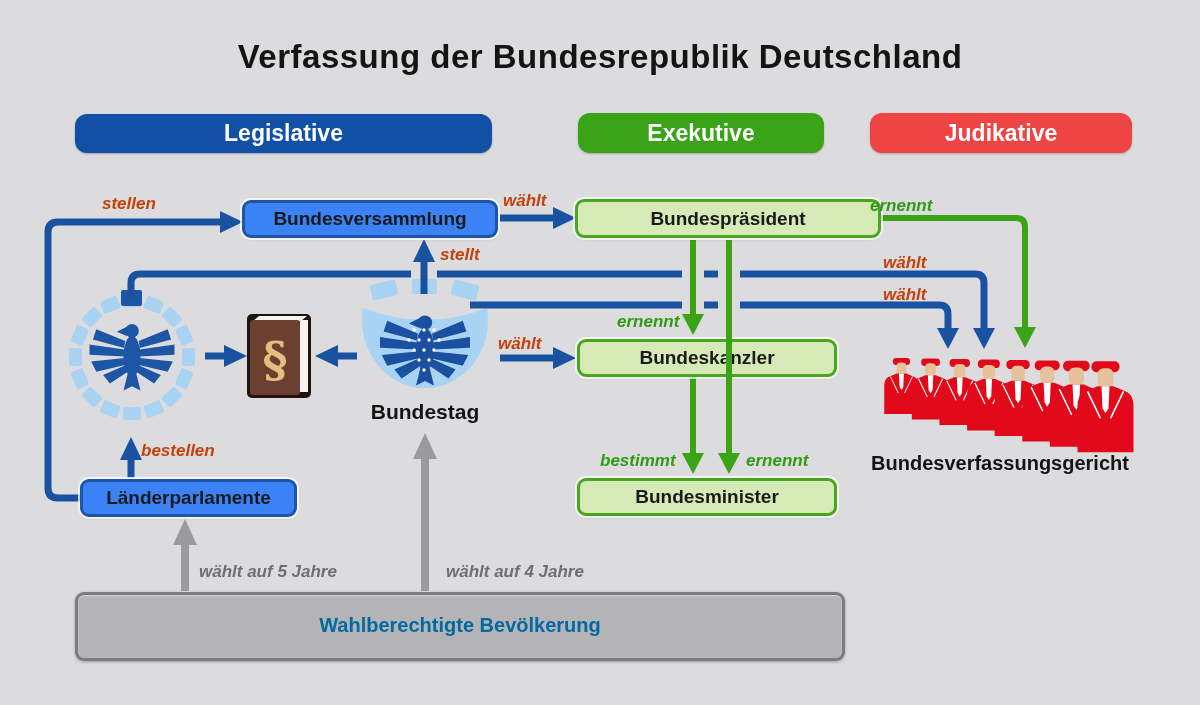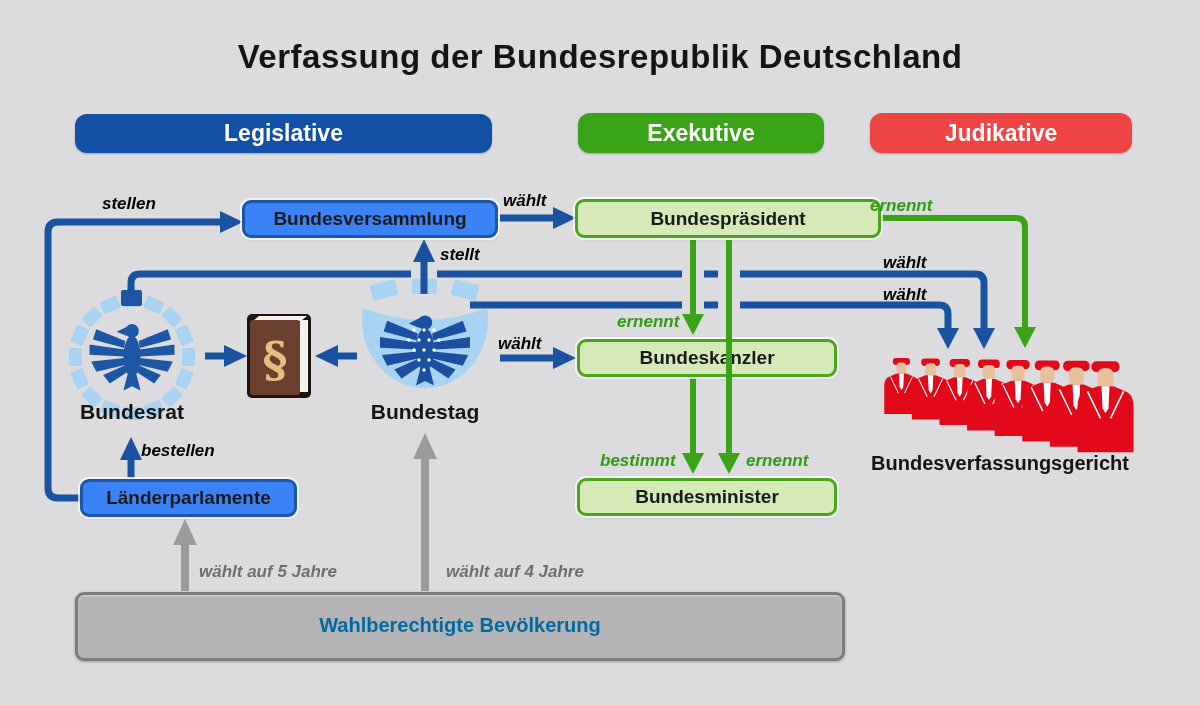--- a/index.html
+++ b/index.html
@@ -9,21 +9,21 @@
   #title{left:0;top:38px;width:1200px;text-align:center;font-size:33px;font-weight:bold;
          color:#141414;letter-spacing:.5px;}
   .hdr{display:flex;align-items:center;justify-content:center;border-radius:12px;
        color:#fff;font-size:23px;font-weight:bold;box-shadow:0 1px 2px rgba(0,0,0,.25);z-index:2;}
   .node{display:flex;align-items:center;justify-content:center;border-radius:9px;
         font-size:19px;font-weight:bold;color:#1a1a1a;z-index:2;
         box-shadow:0 0 0 2px rgba(255,255,255,.75),0 1px 3px rgba(0,0,0,.25);}
   .node.blue{background:#3b82f6;border:3px solid #1d56a5;}
   .node.green{background:#d5eab7;border:3px solid #4aa51e;}
   .lbl{font-size:17px;font-style:italic;font-weight:600;z-index:4;white-space:nowrap;}
-  .lbl.blue{color:#000000;}
+  .lbl.blue{color:#c2410c;}
   .lbl.green{color:#2f9b12;}
   .lbl.gray{color:#6f6f73;}
   .iconlbl{font-weight:bold;color:#141414;text-align:center;z-index:4;white-space:nowrap;}
   #voterbar{left:75px;top:592px;width:770px;height:69px;background:#b4b4b6;
             border:3px solid #7d7d80;border-radius:9px;box-sizing:border-box;z-index:2;
             box-shadow:inset 0 1px 2px rgba(255,255,255,.5),0 1px 3px rgba(0,0,0,.3);}
   #voterbar-label{left:75px;top:614px;width:770px;text-align:center;font-size:20px;
                   font-weight:bold;color:#0369a1;z-index:4;}
   svg.layer{position:absolute;left:0;top:0;z-index:1;}
   svg.layer.top{z-index:3;}
@@ -208,21 +208,20 @@
 
   <div class="abs node blue" style="left:242px;top:200px;width:256px;height:38px;box-sizing:border-box;">Bundesversammlung</div>
   <div class="abs node green" style="left:575px;top:199px;width:306px;height:39px;box-sizing:border-box;">Bundespräsident</div>
   <div class="abs node green" style="left:577px;top:339px;width:260px;height:38px;box-sizing:border-box;">Bundeskanzler</div>
   <div class="abs node green" style="left:577px;top:478px;width:260px;height:38px;box-sizing:border-box;">Bundesminister</div>
   <div class="abs node blue" style="left:80px;top:479px;width:217px;height:38px;box-sizing:border-box;">Länderparlamente</div>
 
   <div class="abs" id="voterbar"></div>
   <div class="abs" id="voterbar-label">Wahlberechtigte Bevölkerung</div>
 
-  <div class="abs iconlbl" style="left:32px;top:400px;width:200px;font-size:21px;">Bundesrat</div>
   <div class="abs iconlbl" style="left:327px;top:400px;width:196px;font-size:21px;">Bundestag</div>
   <div class="abs iconlbl" style="left:855px;top:452px;width:290px;font-size:20px;">Bundesverfassungsgericht</div>
 
   <div class="abs lbl blue" style="left:102px;top:194px;">stellen</div>
   <div class="abs lbl blue" style="left:503px;top:191px;">wählt</div>
   <div class="abs lbl blue" style="left:440px;top:245px;">stellt</div>
   <div class="abs lbl blue" style="left:883px;top:253px;">wählt</div>
   <div class="abs lbl blue" style="left:883px;top:285px;">wählt</div>
   <div class="abs lbl blue" style="left:498px;top:334px;">wählt</div>
   <div class="abs lbl blue" style="left:141px;top:441px;">bestellen</div>

